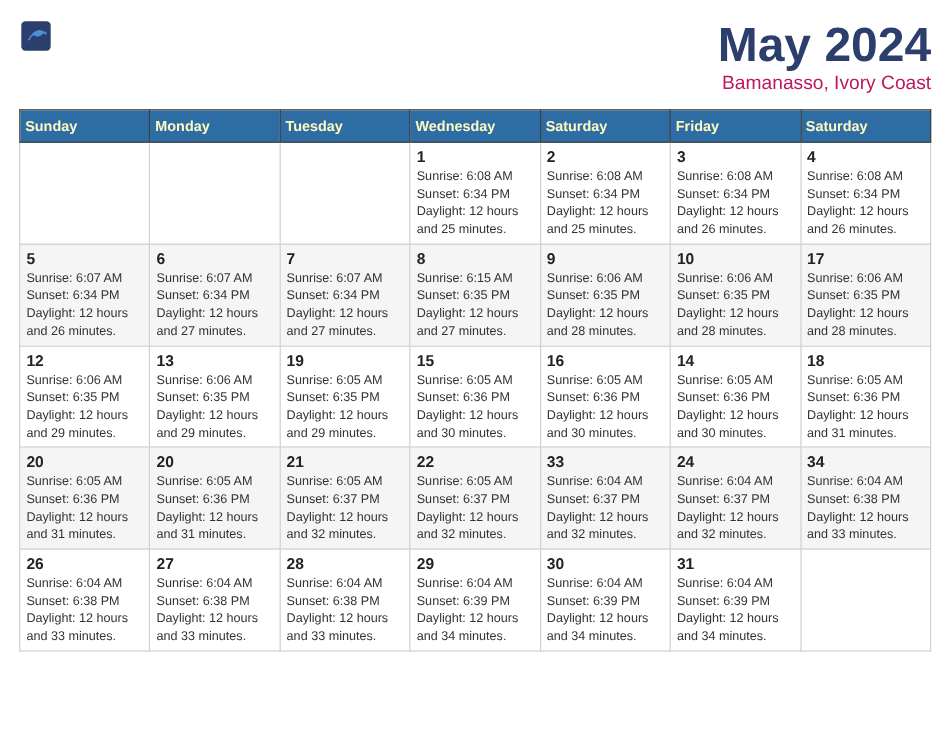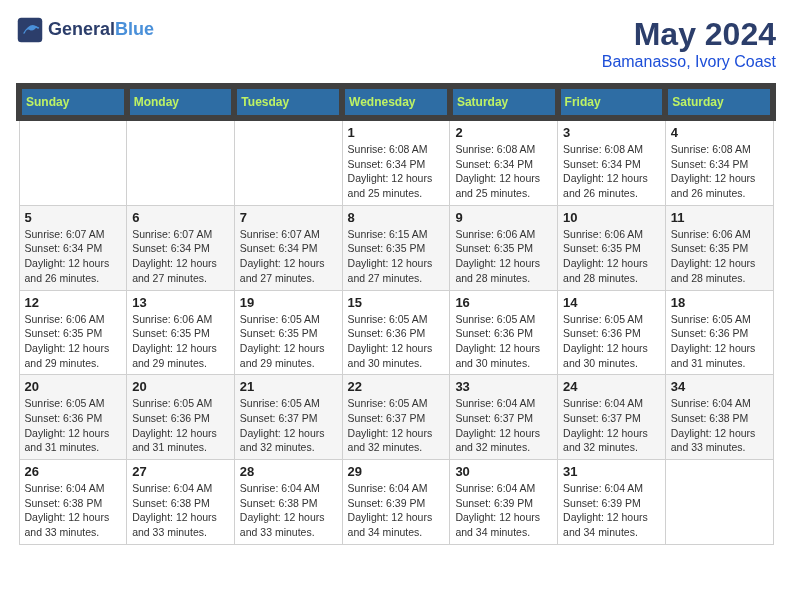--- a/index.html
+++ b/index.html
@@ -31,41 +31,41 @@
       color: #4a90d9;
     }
     .logo-icon {
       width: 28px;
       height: 28px;
     }
     .title-block {
       text-align: right;
     }
     .main-title {
-      font-size: 32px;
+      font-size: 40px;
       font-weight: bold;
       color: #2c3e6b;
     }
     .subtitle {
       font-size: 16px;
-      color: #1d4ed8;
+      color: #be185d;
     }
     .calendar {
       width: 100%;
       border-collapse: collapse;
       font-size: 11px;
     }
     .calendar thead th {
       background: #2e6da4;
-      color: #bef264;
+      color: #fef9c3;
       padding: 6px 4px;
       text-align: left;
       font-size: 12px;
       font-weight: bold;
-      border: 6px solid #404040;
+      border: 1px solid #404040;
     }
     .calendar tbody td {
       border: 1px solid #d0d0d0;
       vertical-align: top;
       padding: 4px 5px;
       width: 108px;
       min-height: 80px;
       height: 80px;
       background: #fff;
     }
@@ -90,23 +90,20 @@
 </head>
 <body>
 
 <div class="header">
   <div class="logo">
     <svg class="logo-icon" viewBox="0 0 32 32" xmlns="http://www.w3.org/2000/svg">
       <rect x="2" y="2" width="28" height="28" rx="4" fill="#2c3e6b"></rect>
       <path d="M8 20 Q16 6 24 12 Q20 18 16 16 Q12 14 10 20 Z" fill="#4a90d9"></path>
       <path d="M16 16 Q20 10 26 14" stroke="#4a90d9" stroke-width="2" fill="none"></path>
     </svg>
-    <div class="logo-text">
-      <div>General<span>Blue</span></div>
-    </div>
   </div>
   <div class="title-block">
     <div class="main-title">May 2024</div>
     <div class="subtitle">Bamanasso, Ivory Coast</div>
   </div>
 </div>
 
 <table class="calendar">
   <thead>
     <tr id="header-row">
@@ -190,21 +187,21 @@
 and 28 minutes.</div>
         </td>
         <td>
           <div class="day-num">10</div>
           <div class="day-info">Sunrise: 6:06 AM
 Sunset: 6:35 PM
 Daylight: 12 hours
 and 28 minutes.</div>
         </td>
         <td>
-          <div class="day-num">11</div>
+          <div class="day-num">17</div>
           <div class="day-info">Sunrise: 6:06 AM
 Sunset: 6:35 PM
 Daylight: 12 hours
 and 28 minutes.</div>
         </td>
       </tr>
       <tr>
         <td>
           <div class="day-num">12</div>
           <div class="day-info">Sunrise: 6:06 AM

